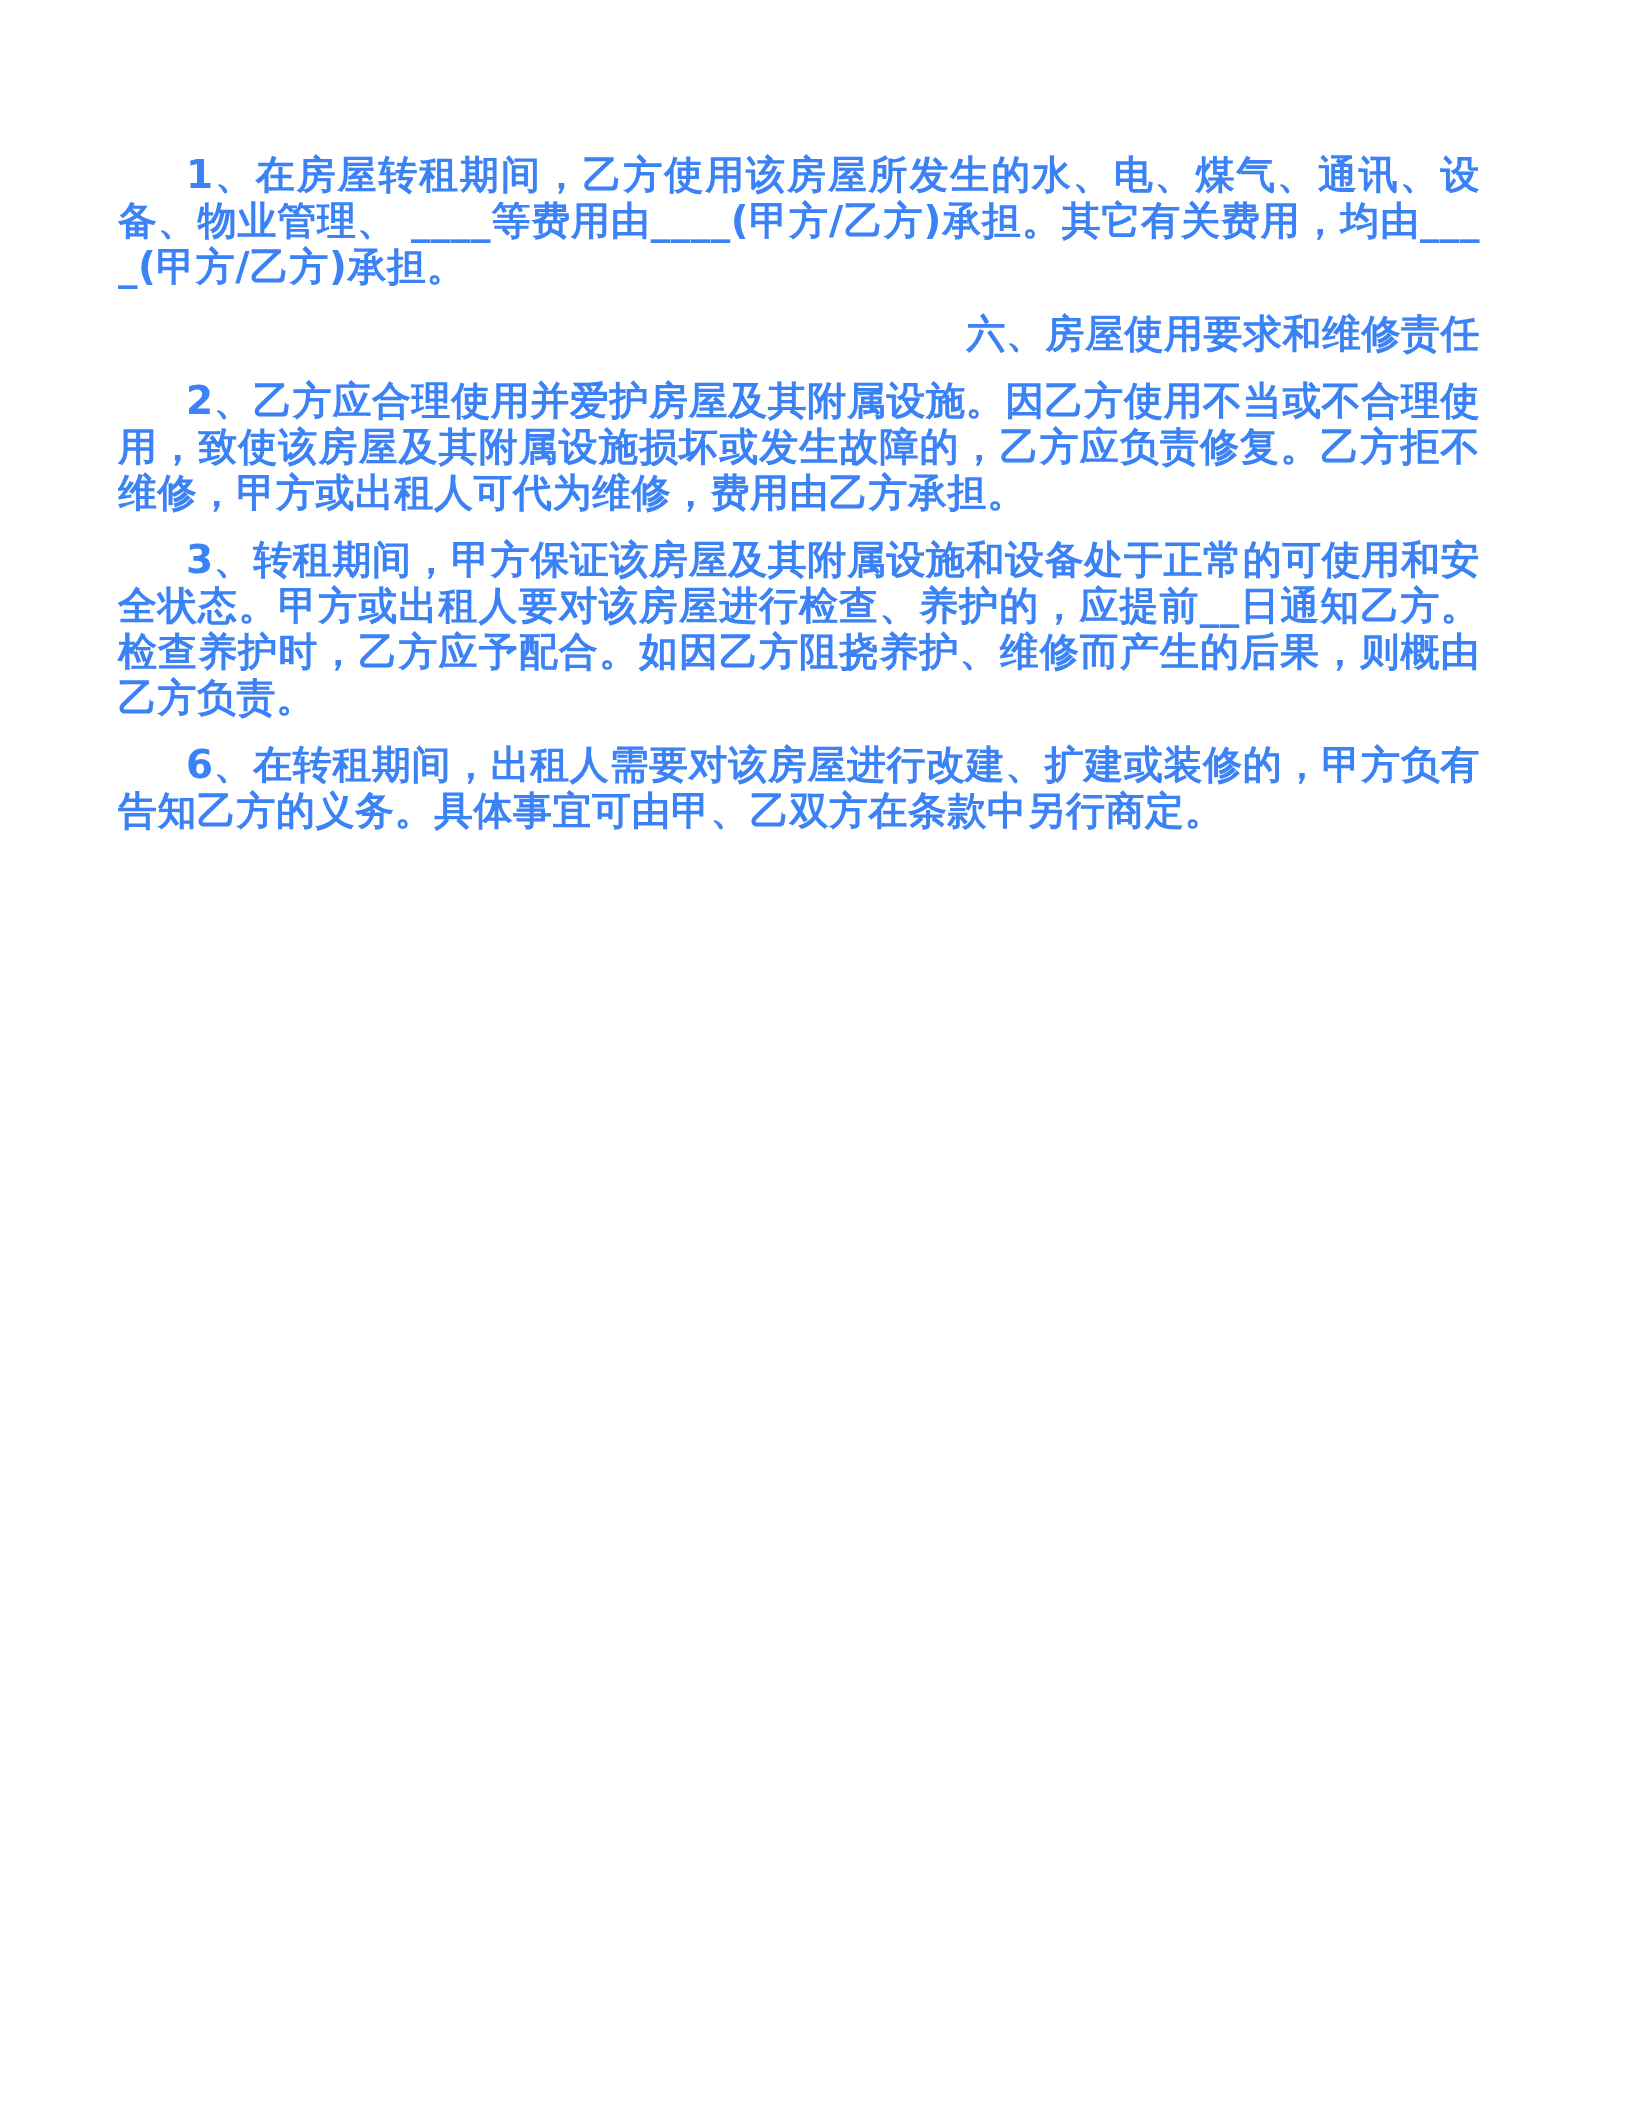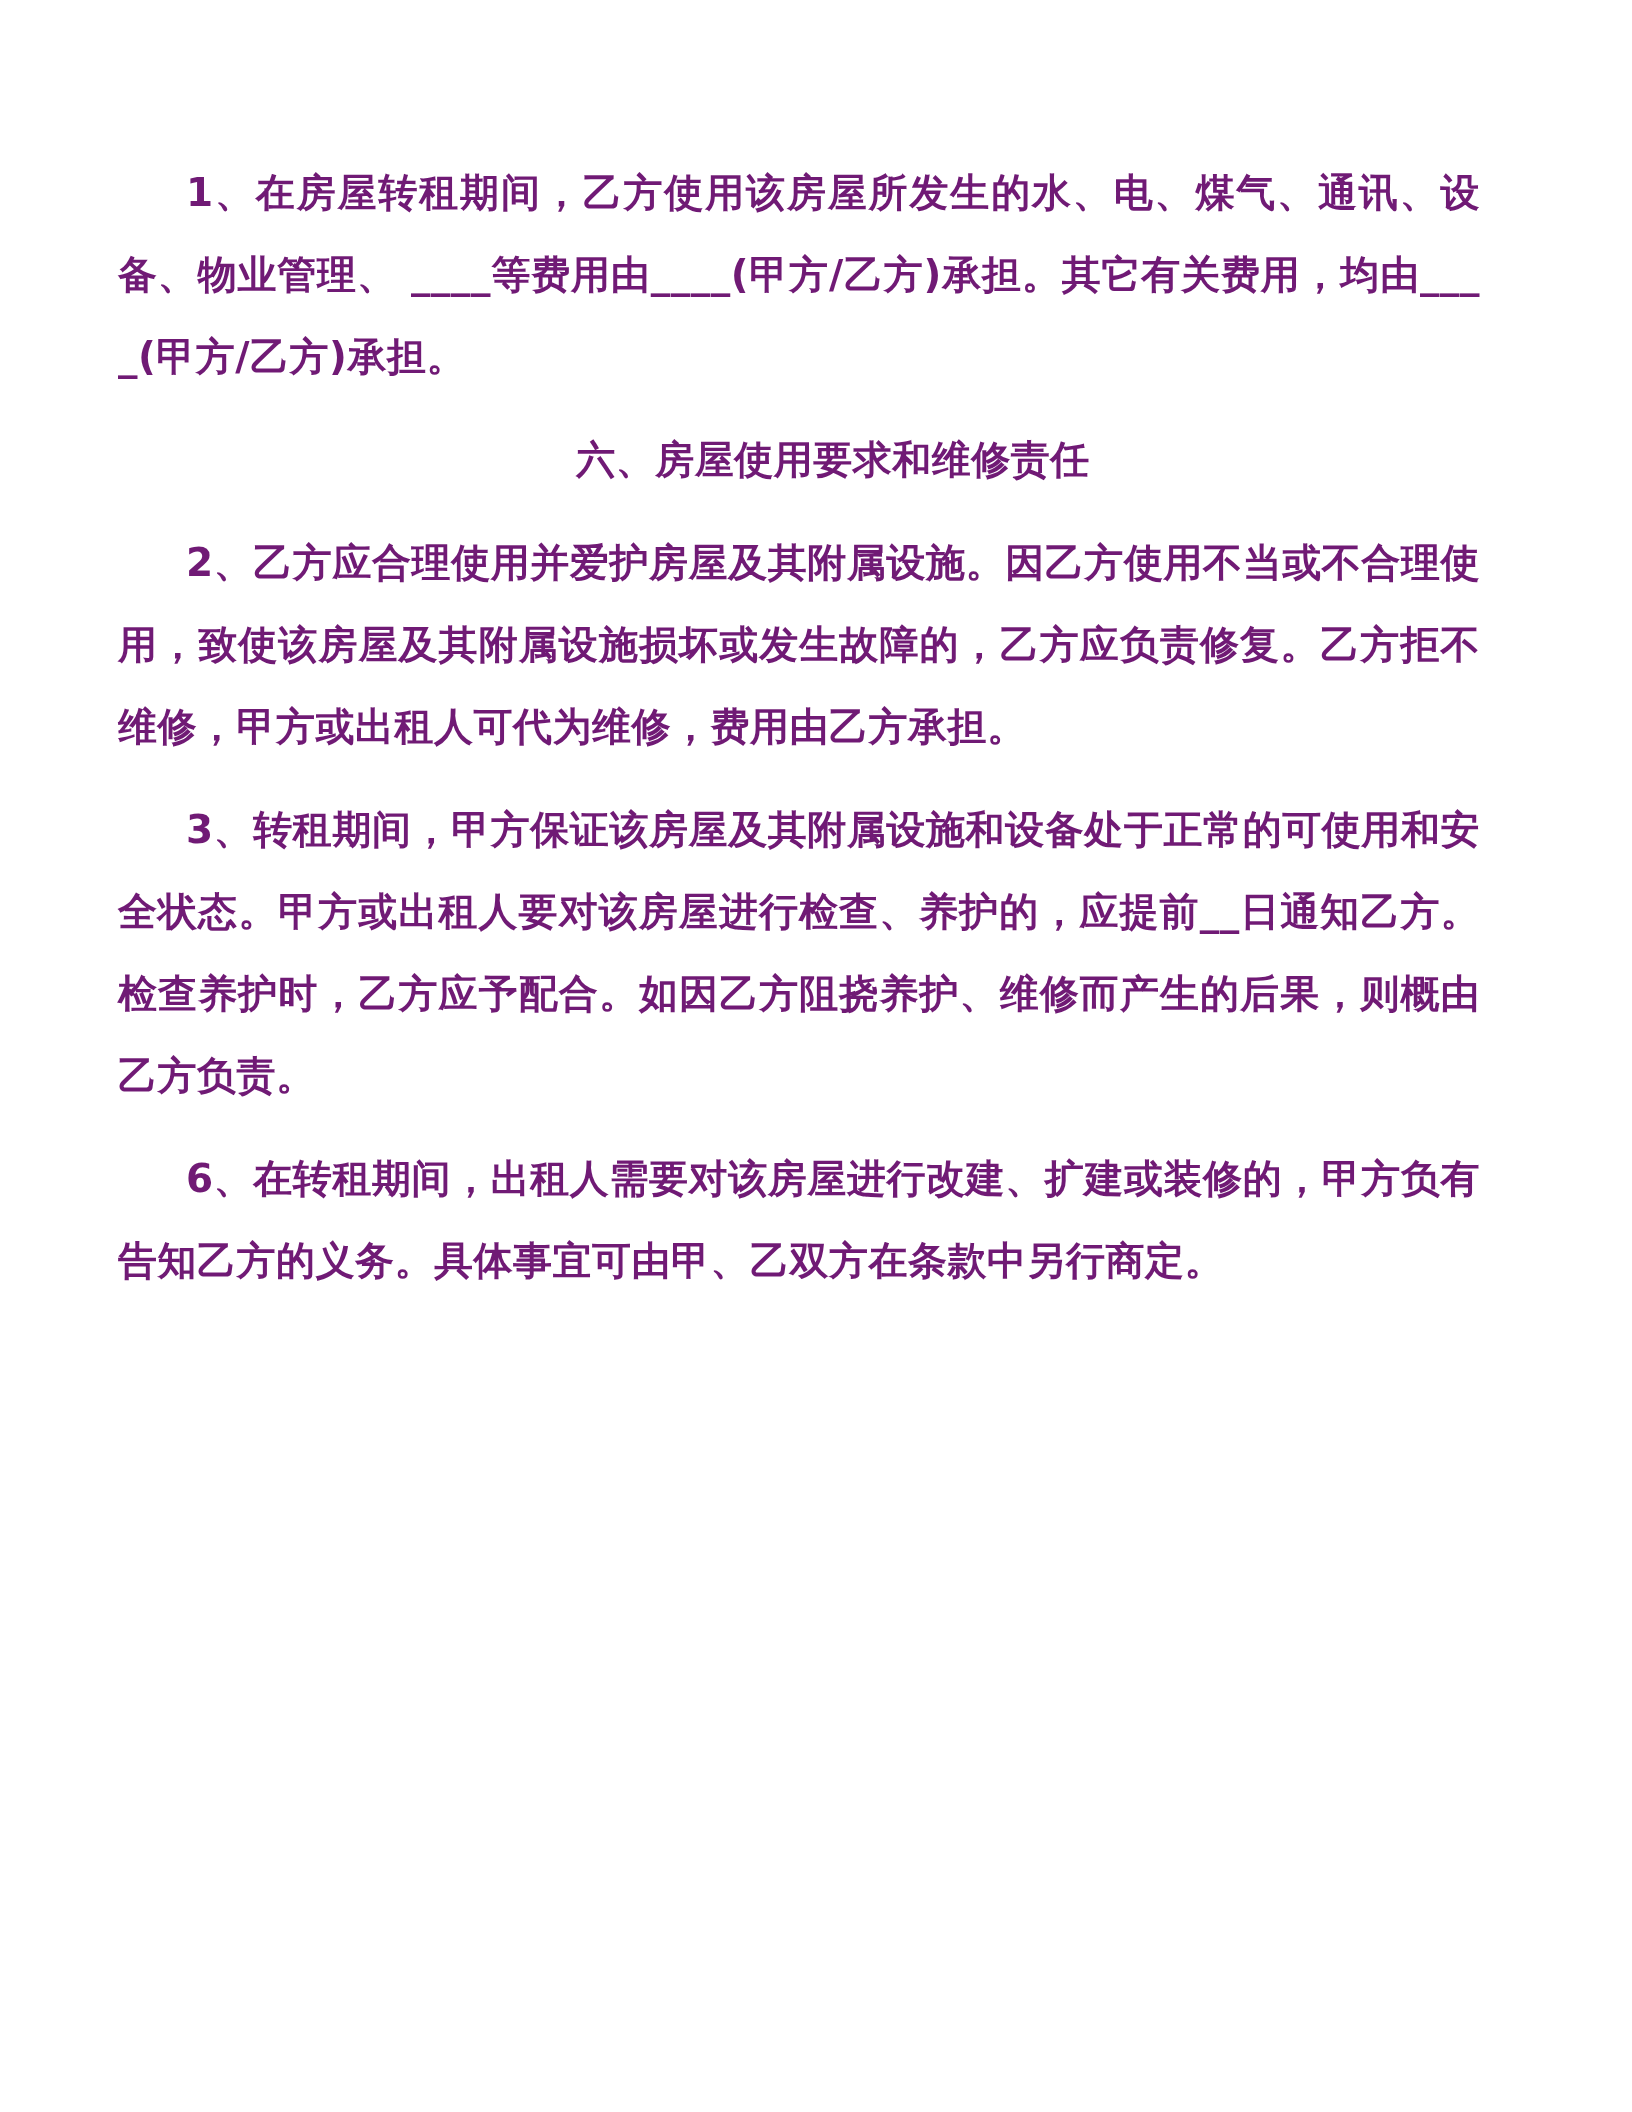--- a/index.html
+++ b/index.html
@@ -16,30 +16,30 @@
   .page {
     box-sizing: border-box;
     width: 1632px;
     height: 2112px;
     background: #ffffff;
     padding: 152px 152px 0 118px;
   }
   .doc-body p {
     margin: 0 0 21px 0;
     font-size: 39px;
-    line-height: 82px;
+    line-height: 46px;
     font-weight: 700;
-    color: #701a75;
+    color: #3b82f6;
     text-align: justify;
     text-indent: 68px;
     letter-spacing: 0.5px;
     word-break: break-all;
   }
   .doc-body p.section-heading {
-    text-align: center;
+    text-align: right;
   }
 </style>
 </head>
 <body>
 
 <div class="page">
   <div class="doc-body">
     <p>1、在房屋转租期间，乙方使用该房屋所发生的水、电、煤气、通讯、设备、物业管理、 ____等费用由____(甲方/乙方)承担。其它有关费用，均由____(甲方/乙方)承担。</p>
     <p class="section-heading">六、房屋使用要求和维修责任</p>
     <p>2、乙方应合理使用并爱护房屋及其附属设施。因乙方使用不当或不合理使用，致使该房屋及其附属设施损坏或发生故障的，乙方应负责修复。乙方拒不维修，甲方或出租人可代为维修，费用由乙方承担。</p>

